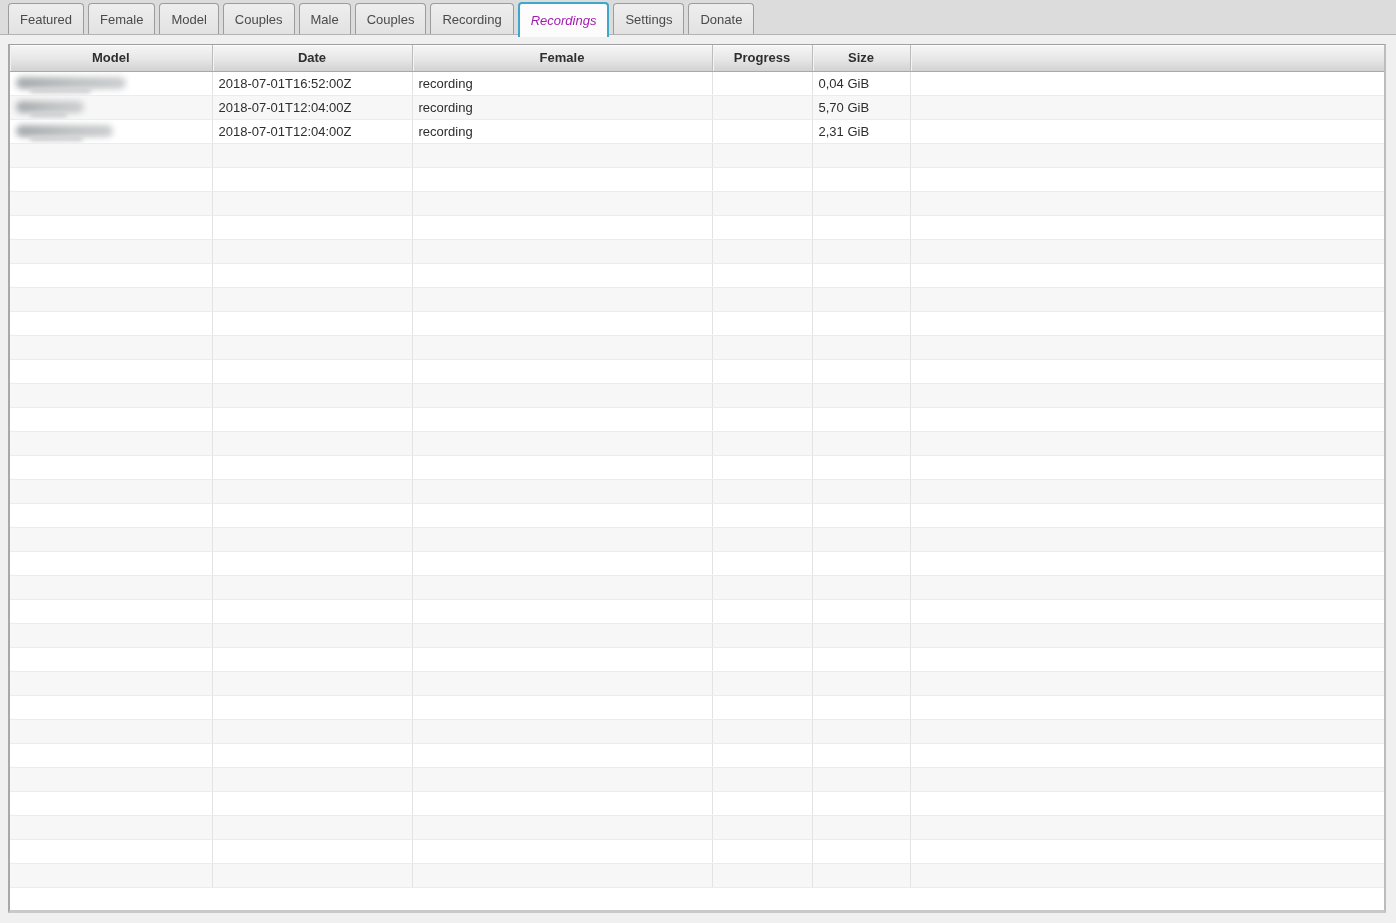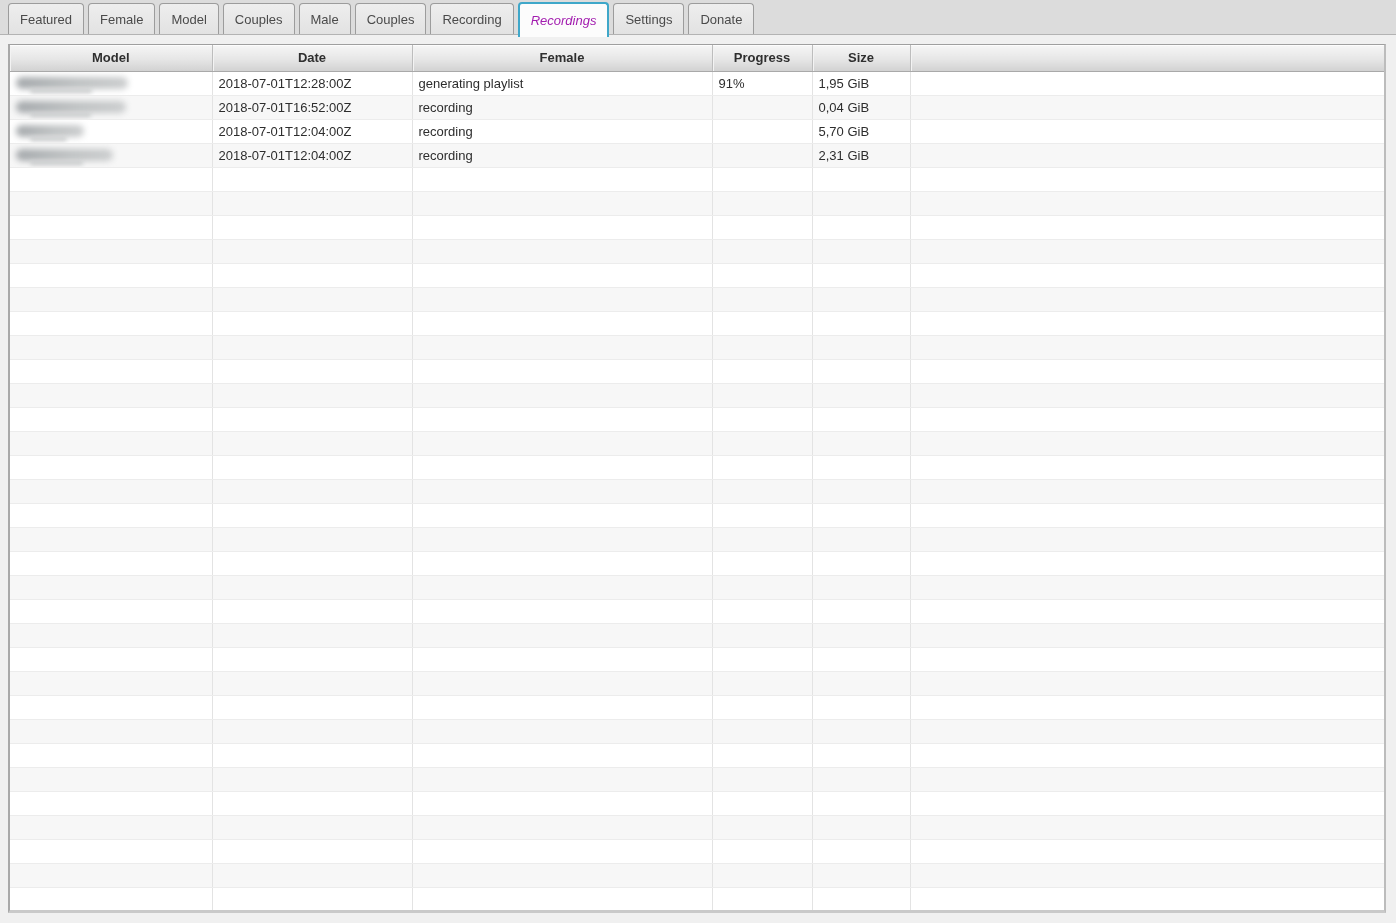--- a/index.html
+++ b/index.html
@@ -170,33 +170,20 @@
         <th>Date</th>
         <th>Female</th>
         <th>Progress</th>
         <th>Size</th>
         <th></th>
       </tr>
     </thead>
     <tbody id="tbody">
       <tr class="data-row">
         <td>
-          <div class="redacted" style="width: 112px;">
-              <div class="blob-main"></div>
-              <div class="blob-sub"></div>
-            </div>
-        </td>
-        <td>2018-07-01T12:28:00Z</td>
-        <td>generating playlist</td>
-        <td>91%</td>
-        <td>1,95 GiB</td>
-        <td></td>
-      </tr>
-      <tr class="data-row">
-        <td>
           <div class="redacted" style="width: 110px;">
               <div class="blob-main"></div>
               <div class="blob-sub"></div>
             </div>
         </td>
         <td>2018-07-01T16:52:00Z</td>
         <td>recording</td>
         <td></td>
         <td>0,04 GiB</td>
         <td></td>

